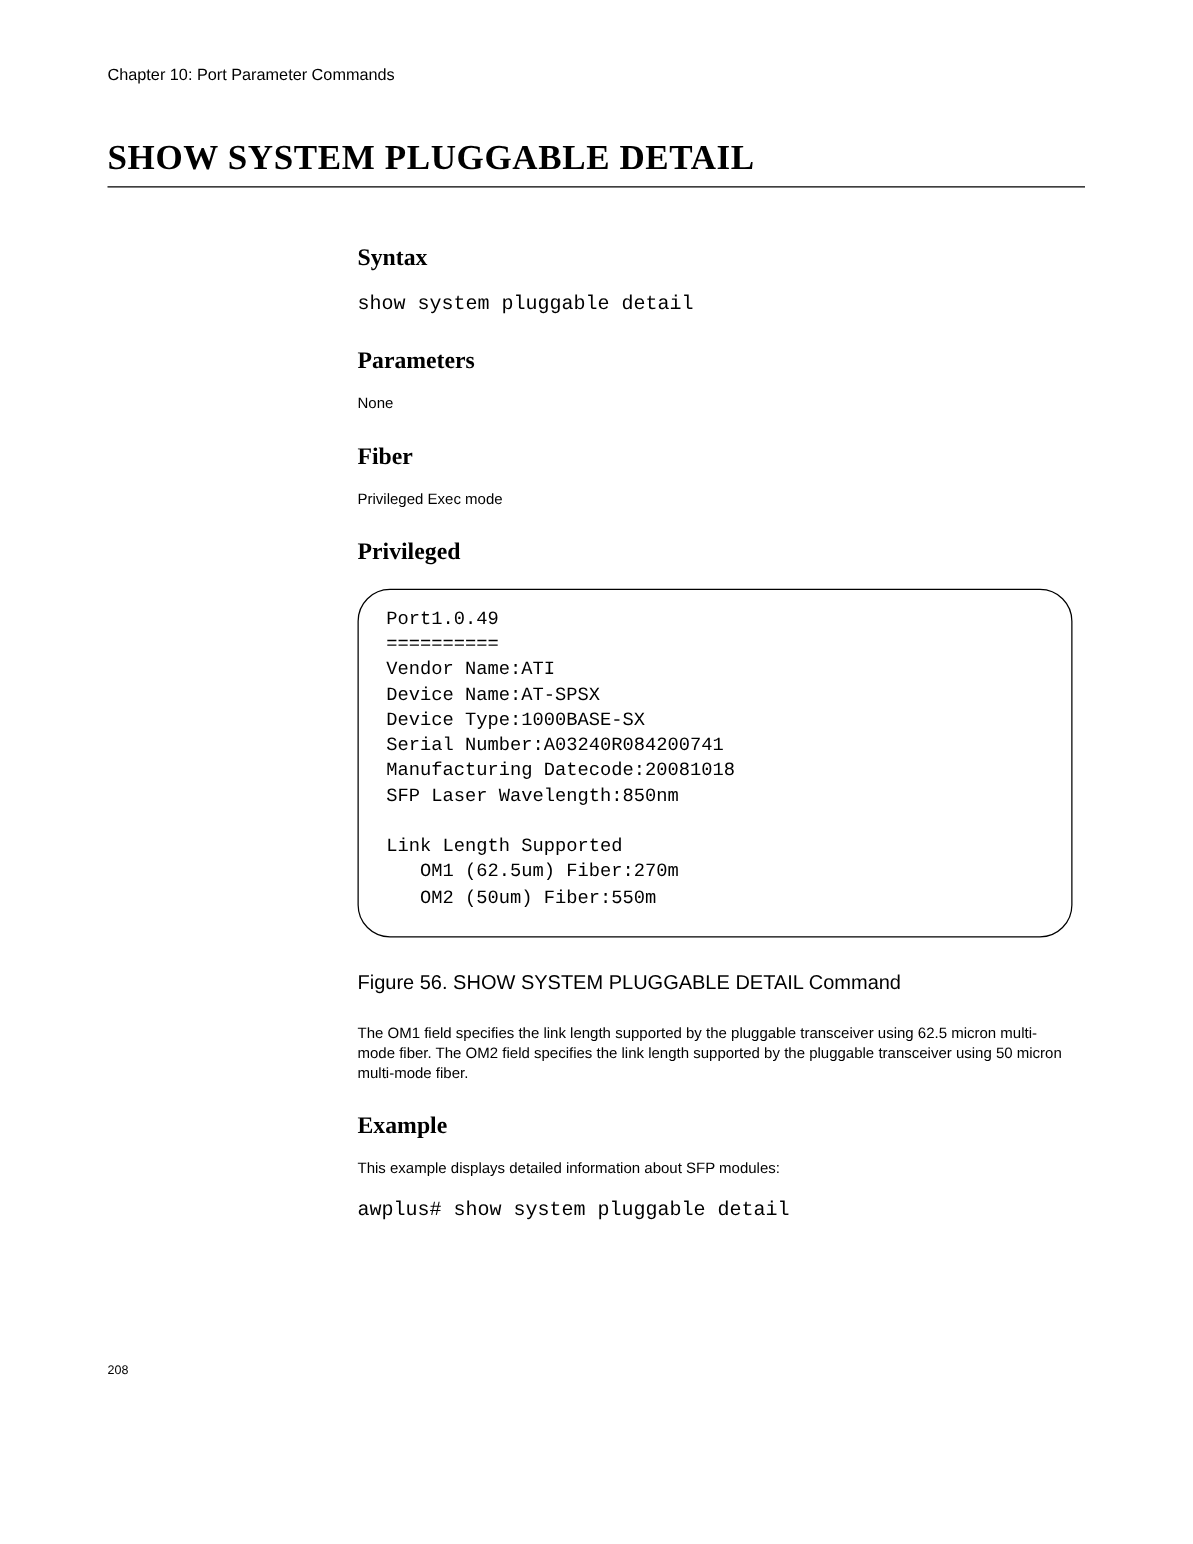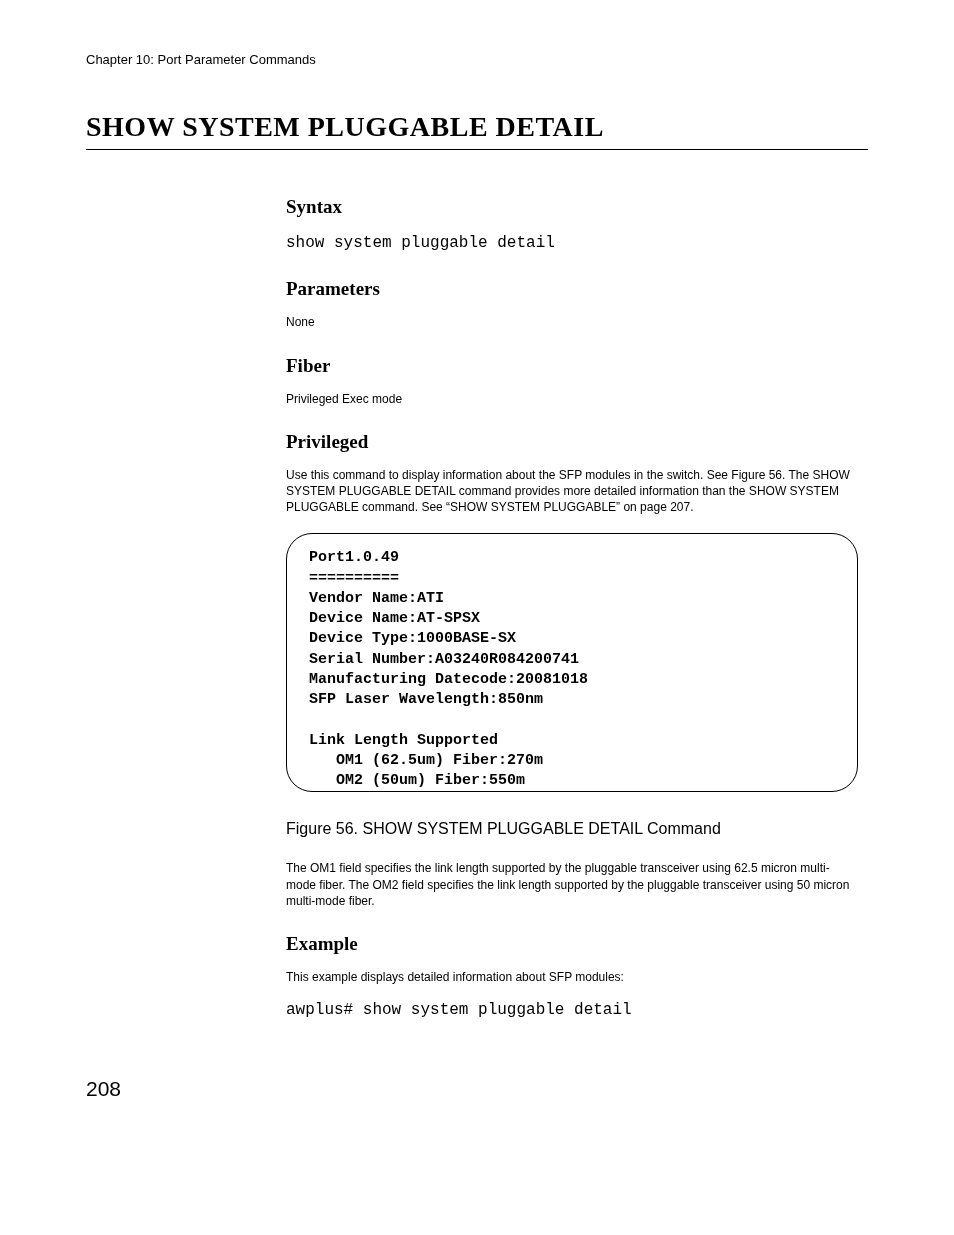--- a/index.html
+++ b/index.html
@@ -47,35 +47,34 @@
     line-height: 1.4;
   }
   .body-text {
     font-family: Arial, Helvetica, sans-serif;
     font-size: 12px;
     line-height: 1.35;
   }
   .figure-box {
     border: 1.5px solid #000;
     border-radius: 26px;
-    padding: 14px 22px 0 22px;
+    padding: 14px 22px 20px 22px;
     margin-top: 18px;
     margin-bottom: 28px;
     box-sizing: border-box;
-    font-weight: bold;
   }
   .figure-box .mono { font-size: 15px; line-height: 1.35; }
   .figure-caption {
     font-family: Arial, Helvetica, sans-serif;
     font-size: 16px;
     margin-bottom: 22px;
   }
   .footer {
-    margin-top: 56px;
-    font-size: 21px;
+    margin-top: 112px;
+    font-size: 10px;
   }
 </style>
 </head>
 <body>
 
 <div class="page">
 
   <div class="running-head">Chapter 10: Port Parameter Commands</div>
 
   <div class="title">SHOW SYSTEM PLUGGABLE DETAIL</div>
@@ -85,21 +84,20 @@
     <div class="sect-head first">Syntax</div>
     <div class="mono">show system pluggable detail</div>
 
     <div class="sect-head">Parameters</div>
     <div class="body-text">None</div>
 
     <div class="sect-head">Fiber</div>
     <div class="body-text">Privileged Exec mode</div>
 
     <div class="sect-head">Privileged</div>
-    <div class="body-text">Use this command to display information about the SFP modules in the switch. See Figure 56. The SHOW SYSTEM PLUGGABLE DETAIL command provides more detailed information than the SHOW SYSTEM PLUGGABLE command. See “SHOW SYSTEM PLUGGABLE” on page 207.</div>
 
     <div class="figure-box">
       <div class="mono">Port1.0.49
 ==========
 Vendor Name:ATI
 Device Name:AT-SPSX
 Device Type:1000BASE-SX
 Serial Number:A03240R084200741
 Manufacturing Datecode:20081018
 SFP Laser Wavelength:850nm

